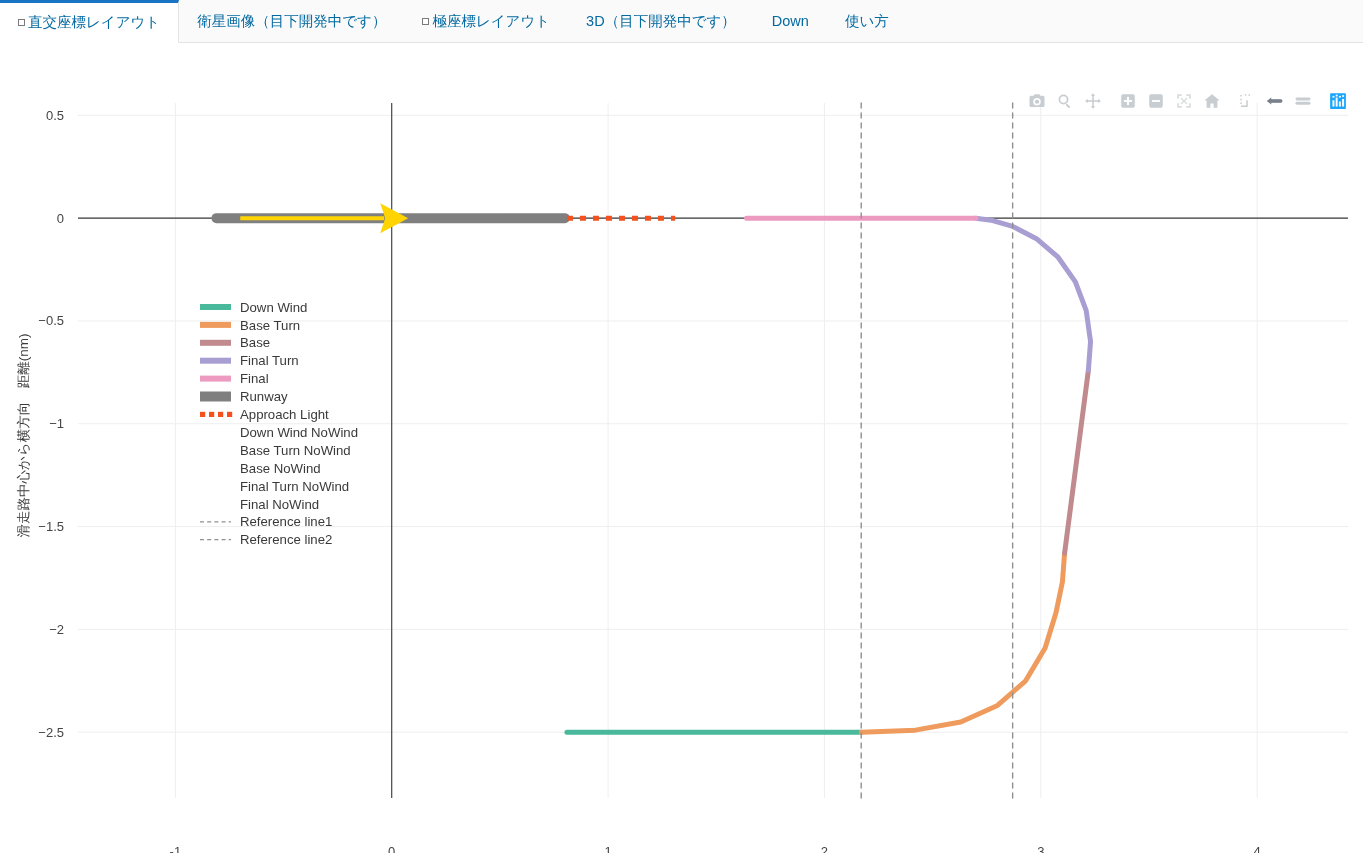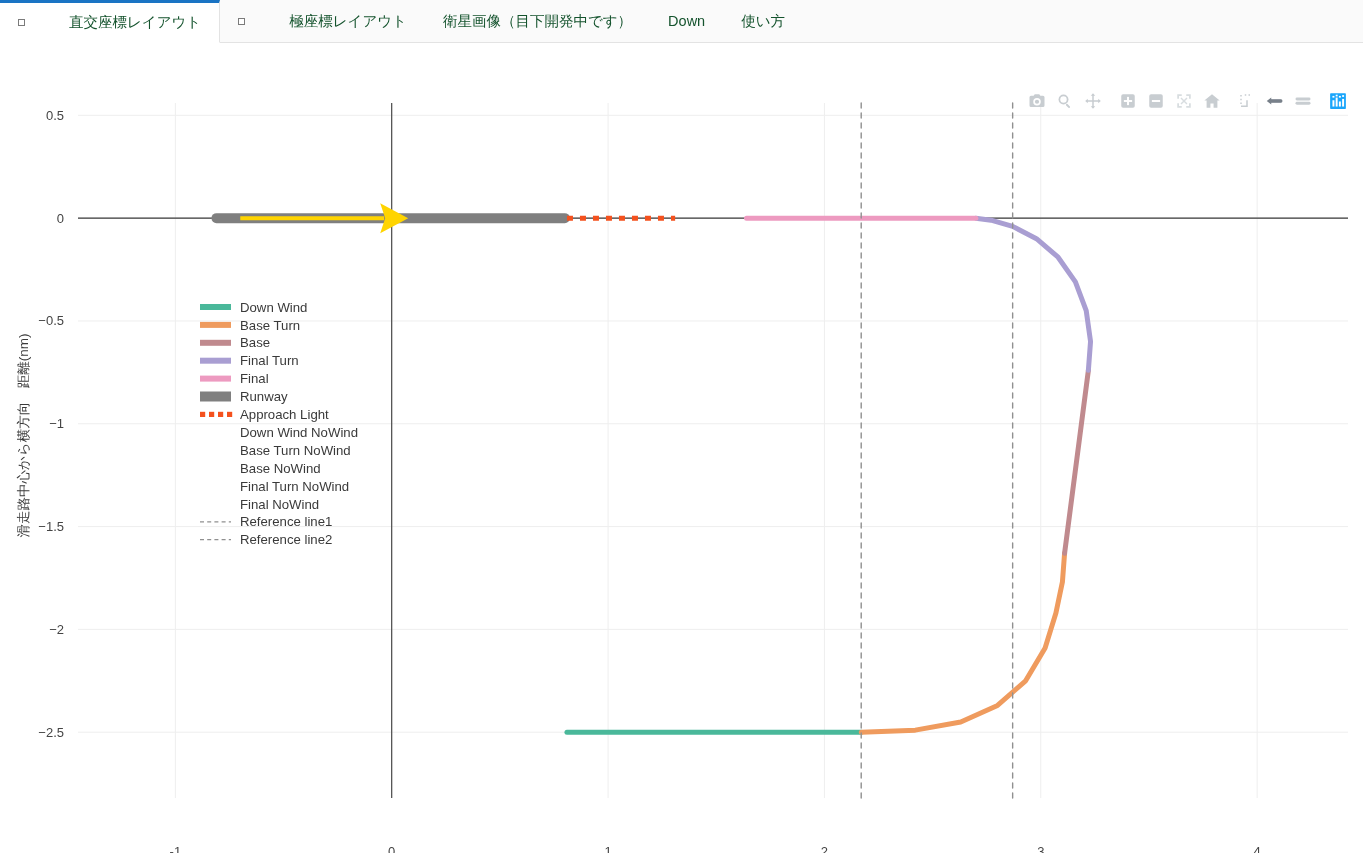--- a/index.html
+++ b/index.html
@@ -16,28 +16,27 @@
   .tabbar {
     position: absolute; left: 0; top: 0; width: 1363px; height: 43px;
     background: #fafafa;
     border-bottom: 1px solid #e3e3e3;
     display: flex; align-items: stretch;
   }
   .tab {
     display: flex; align-items: center; justify-content: center;
     padding: 0 18px;
     font-size: 14.5px;
-    color: #14532d;
+    color: #0369a1;
     background: transparent;
     border: none;
     cursor: pointer;
     white-space: nowrap;
     line-height: 1;
     position: relative;
-    gap: 41px;
   }
   .tab.active {
     background: #ffffff;
     border-top: 3px solid #1a74c4;
     border-right: 1px solid #e3e3e3;
     border-bottom: 1px solid #ffffff;
     margin-bottom: -1px;
     padding-top: 0px;
   }
   .tab .sq {
@@ -89,25 +88,28 @@
 <body>
 
 <div id="app">
 
   <div class="tabbar">
     <button class="tab active">
       <span class="sq"></span>
         <span>直交座標レイアウト</span>
     </button>
     <button class="tab">
+      <span>衛星画像（目下開発中です）</span>
+    </button>
+    <button class="tab">
       <span class="sq"></span>
         <span>極座標レイアウト</span>
     </button>
     <button class="tab">
-      <span>衛星画像（目下開発中です）</span>
+      <span>3D（目下開発中です）</span>
     </button>
     <button class="tab">
       <span>Down</span>
     </button>
     <button class="tab">
       <span>使い方</span>
     </button>
   </div>
 
   <button class="gear-btn" title="設定">

